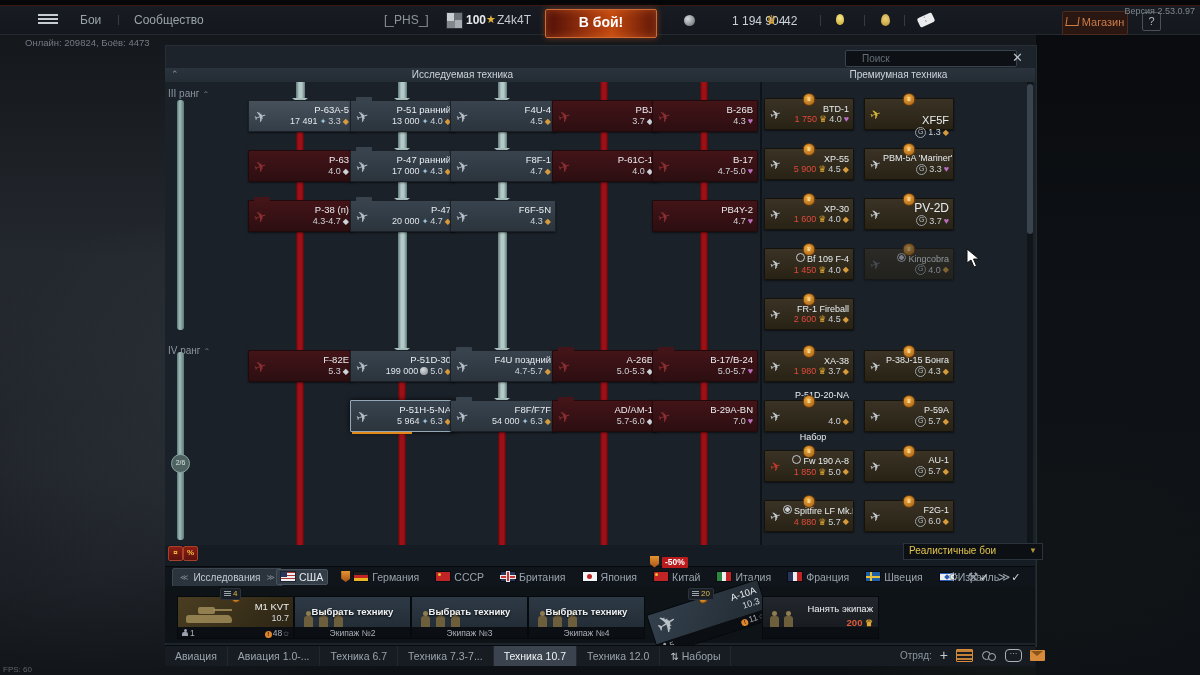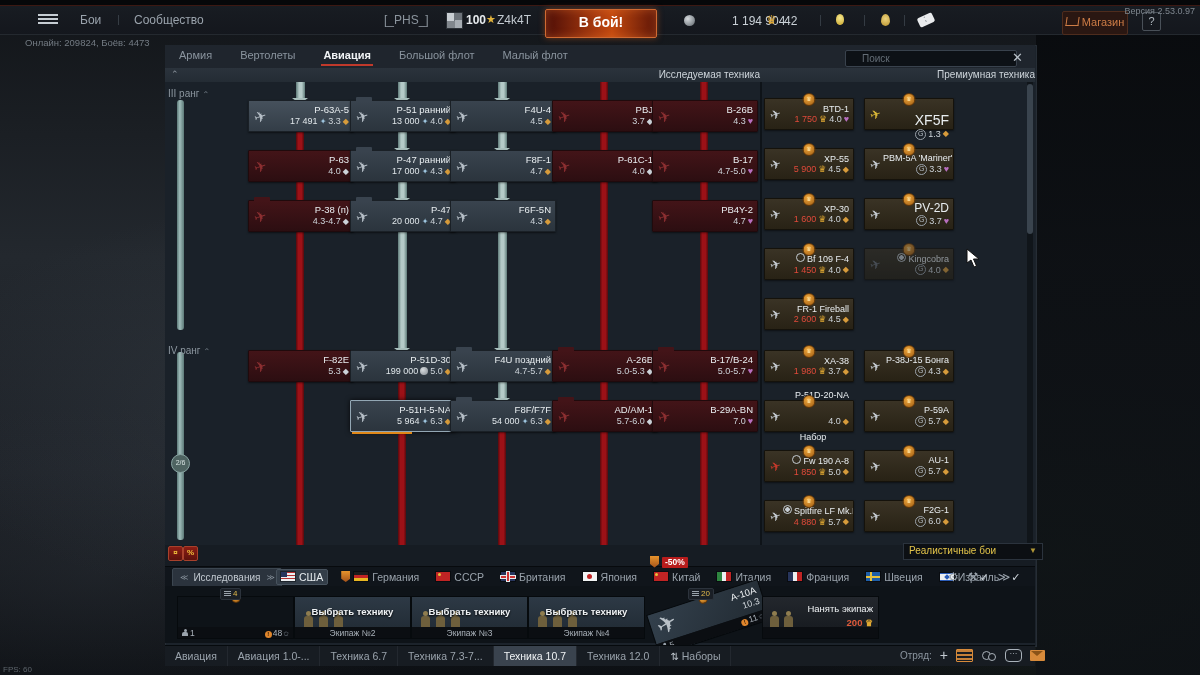--- a/index.html
+++ b/index.html
@@ -46,21 +46,21 @@
   #panel{left:165px;top:45px;width:870px;height:600px;background:#1c232b;border:1px solid #262d35;}
   #tabrow{left:165px;top:45px;width:870px;height:23px;background:#1f252d;}
   .ttab{display:inline-block;margin:0 12px;padding:4px 2px 3px;font-size:11px;color:#8a949e;cursor:pointer;}
   .ttab.active{color:#f0f3f5;font-weight:bold;border-bottom:2px solid #c0392b;}
   #searchbox{left:845px;top:50px;width:150px;height:15px;background:#0d1116;border:1px solid #39424d;border-radius:2px;color:#6e7780;font-size:10px;padding:0 4px 0 16px;outline:none;font-family:"Liberation Sans",sans-serif;}
   #searchbox::placeholder{color:#646d76;}
   .mag{left:851px;top:55px;width:5px;height:5px;border:1px solid #78828c;border-radius:50%;}
   .mag:after{content:"";position:absolute;left:4px;top:5px;width:4px;height:1px;background:#78828c;transform:rotate(40deg);}
   #searchclose{left:1012px;top:50px;color:#b9c1c8;font-size:13px;cursor:pointer;}
   #hdrstrip{left:165px;top:68px;width:870px;height:14px;background:linear-gradient(180deg,#2b333c,#242c34);border-bottom:1px solid #11161b;}
-  .hdrtxt{top:69px;color:#cdd4da;font-size:10px;text-align:right;}
+  .hdrtxt{top:69px;color:#cdd4da;font-size:10px;text-align:center;}
   #collapse{left:171px;top:69px;color:#8b949d;font-size:9px;}
   #treearea{left:165px;top:82px;width:870px;height:463px;background:#1a2129;overflow:hidden;}
   #pdivider{left:760px;top:82px;width:2px;height:463px;background:#0e1318;}
   
   #sbtrack{left:1027px;top:82px;width:6px;height:463px;background:#10151a;}
   #sbthumb{left:1027px;top:84px;width:6px;height:150px;background:#3a444e;border-radius:3px;}
   
   .rail{left:177px;width:7px;background:linear-gradient(90deg,#5d7a78,#9fbcba 40%,#5d7a78);border-radius:3px;z-index:1;}
   .ranklab{left:168px;color:#8b959e;font-size:10px;z-index:3;}
   .ranklab b{color:#77818a;font-weight:normal;font-size:8px;margin-left:3px;}
@@ -205,21 +205,20 @@
     <div class="tsep abs" style="left:904px"></div>
     <div class="ticket abs"></div>
     <div id="shopbtn" class="abs"><span class="cart"></span><span>Магазин</span></div>
     <div id="helpbtn" class="abs">?</div>
     <span id="version" class="abs">Версия 2.53.0.97</span>
   </div>
   <span id="online" class="abs">Онлайн: 209824, Боёв: 4473</span>
   <span id="fps" class="abs">FPS: 60</span>
 
   <div id="panel" class="abs"></div>
-  <div id="tabrow" class="abs"><span class="ttab">Армия</span><span class="ttab">Вертолеты</span><span class="ttab active">Авиация</span><span class="ttab">Большой флот</span><span class="ttab">Малый флот</span></div>
   <div class="mag abs"></div>
   <input id="searchbox" class="abs" placeholder="Поиск" style="">
   <span id="searchclose" class="abs">✕</span>
   <div id="hdrstrip" class="abs">
     <span id="collapse" class="abs" style="position:absolute;left:6px;top:1px;">⌃</span>
     <span class="hdrtxt" style="position:absolute;left:0;top:1px;width:595px;">Исследуемая техника</span>
     <span class="hdrtxt" style="position:absolute;left:597px;top:1px;width:273px;">Премиумная техника</span>
   </div>
   <div id="treearea" class="abs"></div>
   <div id="pdivider" class="abs"></div>
@@ -506,21 +505,21 @@
             <span class="ic-ge">♛</span>
             <span>4.0</span>
             <span class="sfx heart">♥</span>
           </div>
         </div>
       </div>
       <div class="abs pcell" style="left: 864px; top: 98px;">
         <span class="crown">♛</span>
         <span class="plane" style="color: rgb(216, 182, 55); font-size: 13px;">✈</span>
         <div class="cinfo">
-          <div class="cname" style="font-size: 14px; margin-top: 24px;">XF5F</div>
+          <div class="cname" style="font-size: 11px; margin-top: 24px;">XF5F</div>
           <div class="csub">
             <span class="ic-gift">G</span>
             <span>1.3</span>
             <span class="sfx gold">◆</span>
           </div>
         </div>
       </div>
       <div class="abs pcell" style="left: 764px; top: 148px;">
         <span class="crown">♛</span>
         <span class="plane" style="color: rgb(195, 201, 207); font-size: 13px;">✈</span>
@@ -773,20 +772,29 @@
       </div>
       <div class="toolic">
         <span>≫</span>
         <span class="chk">✓</span>
       </div>
     </div>
 
   <div id="crewstrip" class="abs"></div>
   <div id="crewrow">
       <div class="abs slot veh" style="left: 178px;">
+        <div class="body">
+          <div class="tank">
+            <div class="hull"></div>
+            <div class="turret"></div>
+            <div class="barrel"></div>
+          </div>
+          <div class="vehname">M1 KVT</div>
+          <div class="vehbr">10.7</div>
+        </div>
         <div class="bbar">
           <div><div class="mperson"></div><span>1</span></div>
           <div><span class="qual">!</span><span>48</span><span class="ghost">✩</span></div>
         </div>
         <div class="pdot"></div>
       </div>
       <div class="abs slotbadge" style="left: 220px;">
         <div class="decal"></div>
         <span>4</span>
       </div>

